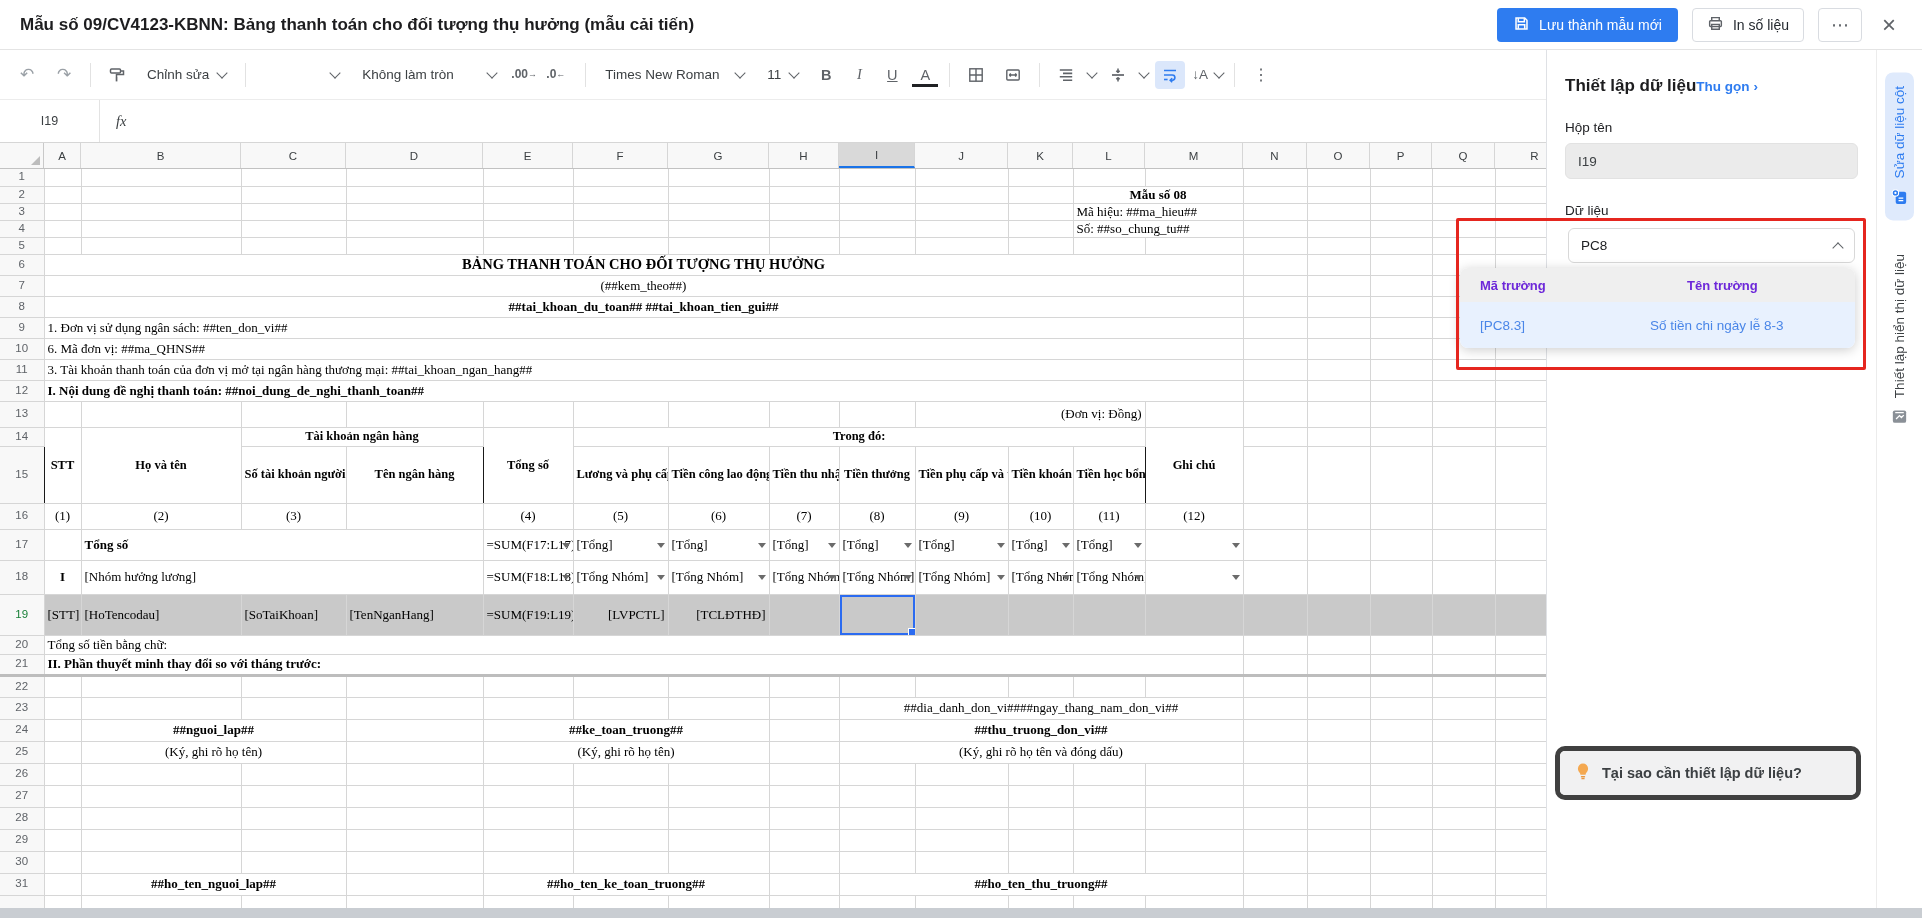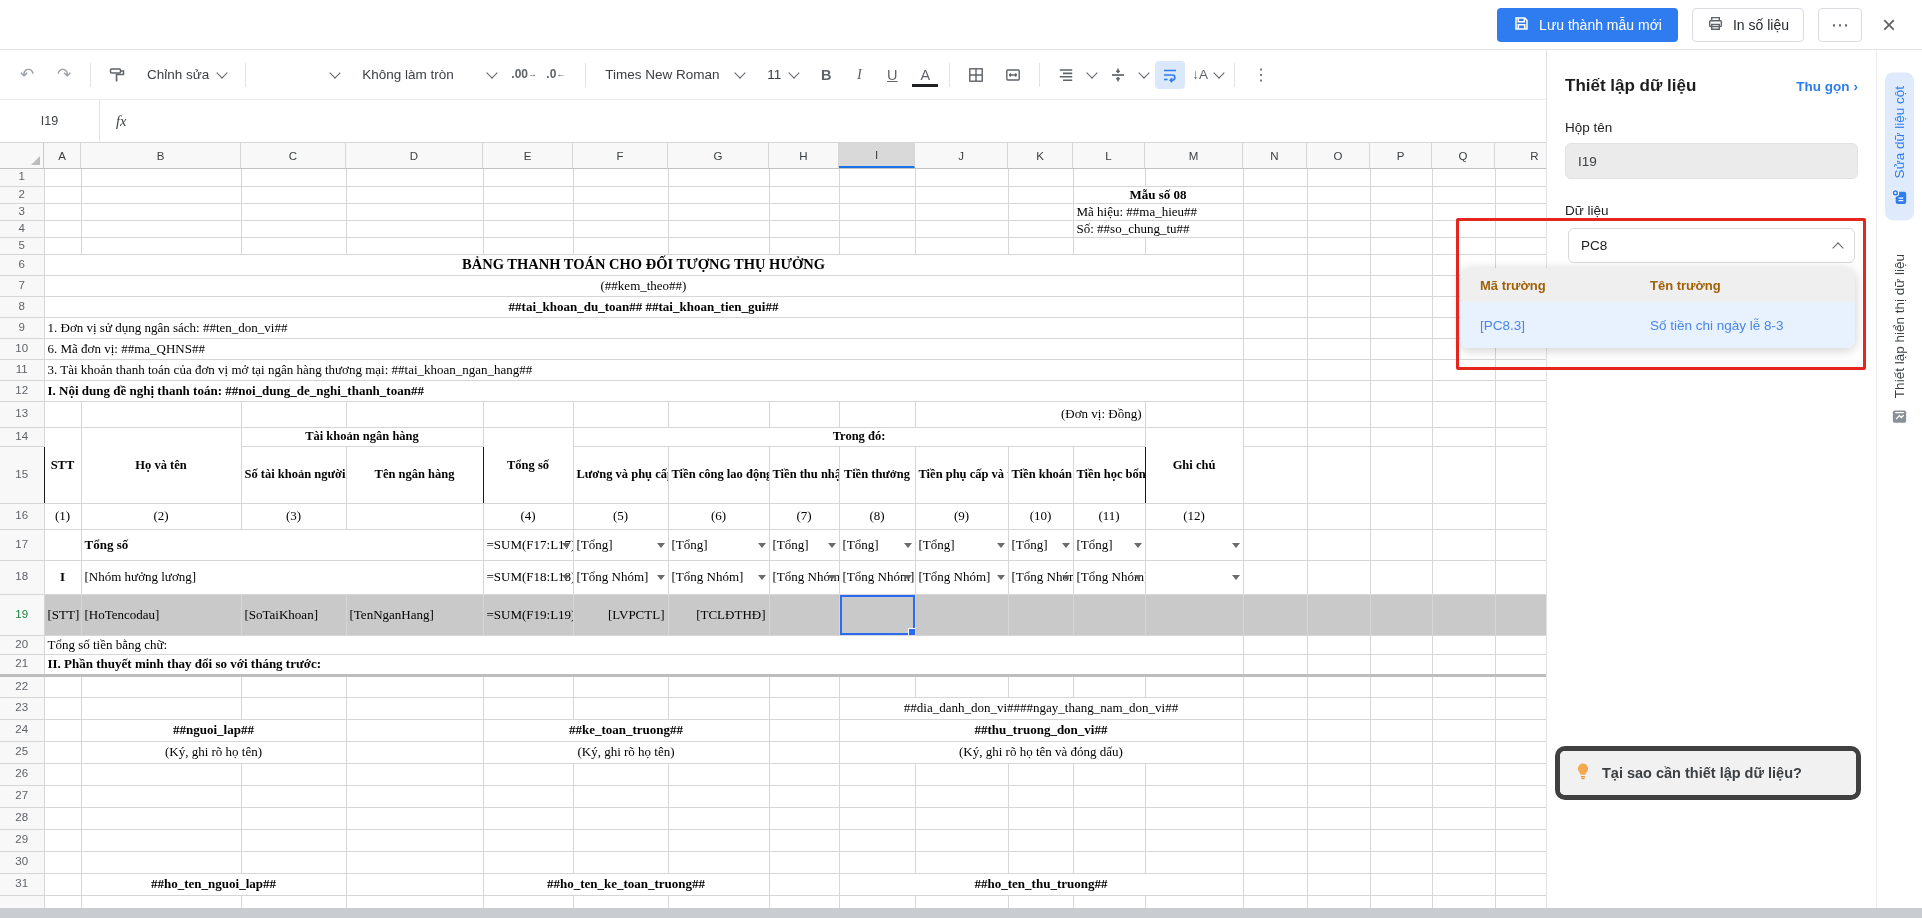--- a/index.html
+++ b/index.html
@@ -85,34 +85,34 @@
   td.has-dd { position:relative; padding-right:14px; }
   span.dd { position:absolute; right:3px; top:50%; margin-top:-2px;
     border-left:4px solid transparent; border-right:4px solid transparent; border-top:5px solid #6b6b6b; cursor:pointer; }
   td.sel { box-shadow:inset 0 0 0 2px #2b6bf0; position:relative; }
   td.sel::after { content:""; position:absolute; right:-1px; bottom:-1px; width:6px; height:6px;
     background:#2b6bf0; border:1px solid #fff; }
 
   
   .panel { position:absolute; left:1546px; top:50px; width:330px; height:868px;
     border-left:1px solid #dfe1e5; background:#fff; z-index:10; }
-  .panel-hd { display:flex; align-items:center; justify-content:space-between; padding:26px 18px 0 18px;gap:48px; }
+  .panel-hd { display:flex; align-items:center; padding:26px 18px 0 18px; }
   .panel-title { font-size:17px; font-weight:bold; color:#1d1d1f; }
   .collapse { color:#2e7cf0; font-size:13.5px; font-weight:bold; cursor:pointer; display:flex; gap:4px; align-items:center;}
   .fld-label { margin:24px 18px 8px 18px; font-size:13.5px; color:#202124; }
   .name-input { margin:0 18px; height:36px; background:#ebebeb; border:1px solid #e2e2e2;
     border-radius:6px; display:flex; align-items:center; padding:0 12px; font-size:13.5px; color:#3c4043; }
 
   .data-select { position:absolute; left:1568px; top:228px; width:287px; height:35px;
     border:1px solid #d8d8d8; border-radius:6px; background:#fff; display:flex; align-items:center;
     justify-content:space-between; padding:0 12px; font-size:13.5px; color:#202124; z-index:22; cursor:pointer; }
   .dropdown-list { position:absolute; left:1460px; top:268px; width:395px; border-radius:8px;
     background:#fff; box-shadow:0 2px 12px rgba(0,0,0,.2); z-index:23; overflow:hidden; }
   .dl-hd { display:grid; grid-template-columns:170px 1fr; align-items:center; height:34px;
-    padding-left:20px; background:#efefef; font-weight:bold; font-size:13px; color:#a16207; }
+    padding-left:20px; background:#efefef; font-weight:bold; font-size:13px; color:#6d28d9;gap:37px; }
   .dl-row { display:grid; grid-template-columns:170px 1fr; align-items:center; height:46px;
     padding-left:20px; background:#e8f1fe; color:#4a86e8; font-size:13.5px; cursor:pointer; }
   .red-box { position:absolute; left:1456px; top:218px; width:410px; height:152px;
     border:3px solid #e5261f; border-radius:2px; z-index:30; pointer-events:none; }
 
   .hintbox { position:absolute; left:8px; top:696px; width:306px; border:5px solid #404040;
     border-radius:10px; background:#fff; overflow:hidden; }
   .hint-hd { display:flex; align-items:center; gap:10px; background:#f1f1f2; padding:11px 14px;
     font-size:14.5px; color:#3c4043; font-weight:bold; }
   .hint-bd { padding:12px 14px 14px 14px; font-size:13.5px; color:#3c4043; line-height:1.5; }
@@ -125,20 +125,21 @@
   .rail-tab { writing-mode:vertical-rl; transform:rotate(180deg); display:flex; align-items:center;
     gap:9px; font-size:13.5px; color:#3c4043; padding:14px 5px; border-radius:8px; cursor:pointer; }
   .rail-tab.active { background:#dfeafc; color:#2e7cf0; }
 
   .hscroll { position:absolute; left:0; top:908px; width:1922px; height:10px; background:#c9cdd2; z-index:35; cursor:pointer; }
 </style>
 </head>
 <body>
 
 <div class="titlebar">
+  <div class="win-title">Mẫu số 09/CV4123-KBNN: Bảng thanh toán cho đối tượng thụ hưởng (mẫu cải tiến)</div>
   <div class="tb-actions">
     <div class="btn-primary">
       <span>
         <svg width="17" height="17" viewBox="0 0 18 18" fill="none" stroke="#fff" stroke-width="1.6">
           <path d="M3.2 3.2h9.2l2.4 2.4v9.2H3.2z"></path>
             <path d="M5.6 3.4v3.7h6.4V3.4"></path>
             <path d="M5.6 14.6v-4.4h6.8v4.4"></path>
         </svg>
       </span>
       <span>Lưu thành mẫu mới</span>

